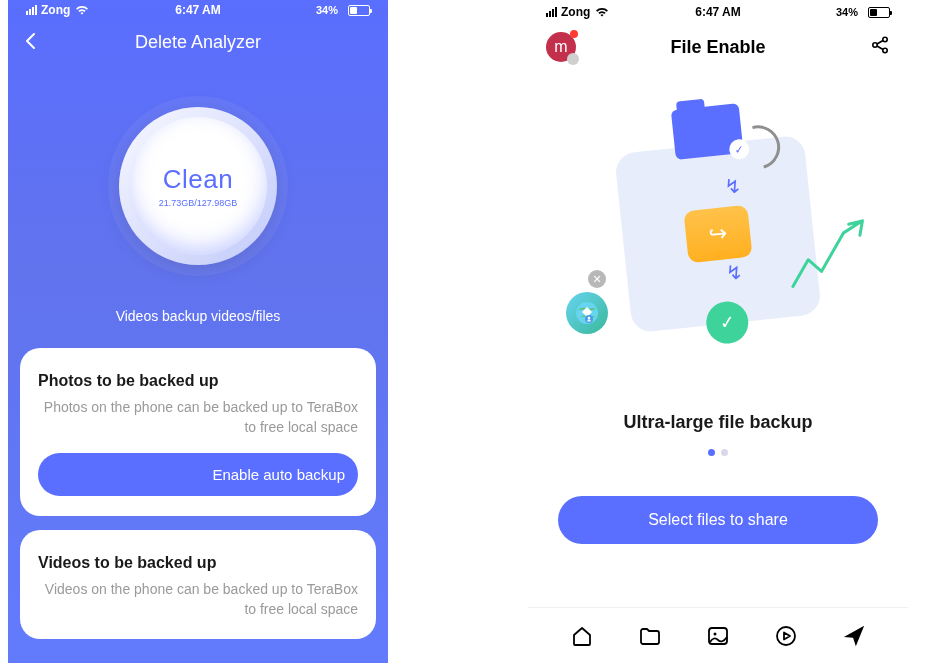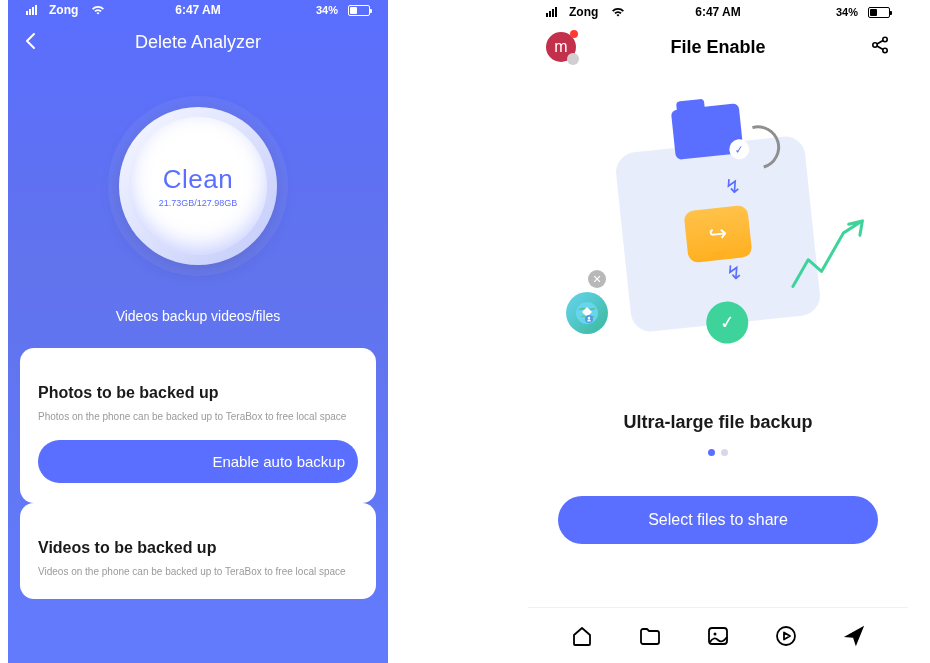--- a/index.html
+++ b/index.html
@@ -1,21 +1,21 @@
 <!DOCTYPE html>
 <html><head>
   <meta charset="utf-8">
   <style>
     * { margin: 0; padding: 0; box-sizing: border-box; }
     body { font-family: -apple-system, BlinkMacSystemFont, 'Segoe UI', Helvetica, Arial, sans-serif; background: #fff; width: 930px; height: 663px; display: flex; gap: 140px; padding-left: 8px; }
     .phone { width: 380px; height: 663px; background: #fff; position: relative; overflow: hidden; }
     
     
     .status-bar { height: 20px; display: flex; align-items: center; justify-content: space-between; padding: 0 18px; font-size: 12px; font-weight: 600; position: relative; z-index: 10; }
-    .status-left { display: flex; align-items: center; gap: 12px; }
+    .status-left { display: flex; align-items: center; gap: 4px; }
     .status-time { position: absolute; left: 50%; transform: translateX(-50%); font-weight: 600; font-size: 12px; }
     .status-right { display: flex; align-items: center; gap: 8px; font-size: 11px; }
     .signal-bars { display: inline-flex; align-items: flex-end; gap: 1px; }
     .signal-bars span { width: 2px; background: currentColor; display: block; }
     .signal-bars span:nth-child(1) { height: 4px; }
     .signal-bars span:nth-child(2) { height: 6px; }
     .signal-bars span:nth-child(3) { height: 8px; }
     .signal-bars span:nth-child(4) { height: 10px; }
     .wifi-icon { font-size: 14px; margin-left: 1px; }
     .battery-icon { width: 22px; height: 11px; border: 1px solid currentColor; border-radius: 2px; position: relative; display: inline-block; margin-left: 2px; }
@@ -30,23 +30,23 @@
     
     .clean-wrap { display: flex; flex-direction: column; align-items: center; padding-top: 35px; }
     .clean-outer { width: 180px; height: 180px; border-radius: 50%; background: radial-gradient(circle, rgba(255,255,255,0.15) 0%, rgba(255,255,255,0.06) 70%, transparent 100%); display: flex; align-items: center; justify-content: center; }
     .clean-ring { width: 158px; height: 158px; border-radius: 50%; background: linear-gradient(135deg, rgba(255,255,255,0.95), rgba(230,235,255,0.7)); padding: 10px; box-shadow: 0 4px 20px rgba(0,0,30,0.15); }
     .clean-inner { width: 100%; height: 100%; border-radius: 50%; background: #fff; display: flex; flex-direction: column; align-items: center; justify-content: center; box-shadow: inset 0 -8px 20px rgba(110,130,255,0.35); }
     .clean-text { font-size: 26px; font-weight: 300; color: #5a6eff; letter-spacing: 0.5px; }
     .clean-size { font-size: 9px; color: #5a6eff; margin-top: 3px; }
     .delete-text { margin-top: 32px; font-size: 14px; font-weight: 300; }
     
     .cards { padding: 24px 12px 0; }
-    .card { background: #fff; border-radius: 14px; padding: 36px 18px 20px; margin-bottom: 0; }
+    .card { background: #fff; border-radius: 20px; padding: 24px 18px 20px; margin-bottom: 14px; }
     .card-title { font-size: 16px; font-weight: 600; color: #1a1a1a; margin-bottom: 8px; }
-    .card-desc { font-size: 10px; color: #9a9a9a; line-height: 1.4; }
+    .card-desc { font-size: 14px; color: #9a9a9a; line-height: 1.4; text-align: right; }
     .card-btn { margin-top: 16px; background: #5a6eff; color: #fff; text-align: right; padding: 13px; border-radius: 26px; font-size: 15px; font-weight: 400; }
 
     
     .right { color: #000; background: #fff; }
     .right .status-bar { color: #000; padding-top: 4px; }
     .right .header { display: flex; align-items: center; padding: 12px 18px; position: relative; }
     .avatar { width: 30px; height: 30px; border-radius: 50%; background: #c2304b; display: flex; align-items: center; justify-content: center; color: #fff; font-size: 16px; position: relative; }
     .avatar::before { content: ''; position: absolute; top: -2px; right: -2px; width: 8px; height: 8px; border-radius: 50%; background: #ff3b30; }
     .avatar::after { content: ''; position: absolute; bottom: -3px; right: -3px; width: 12px; height: 12px; border-radius: 50%; background: #d0d0d0; }
     .right .title { position: absolute; left: 50%; transform: translateX(-50%); font-size: 18px; font-weight: 600; }

